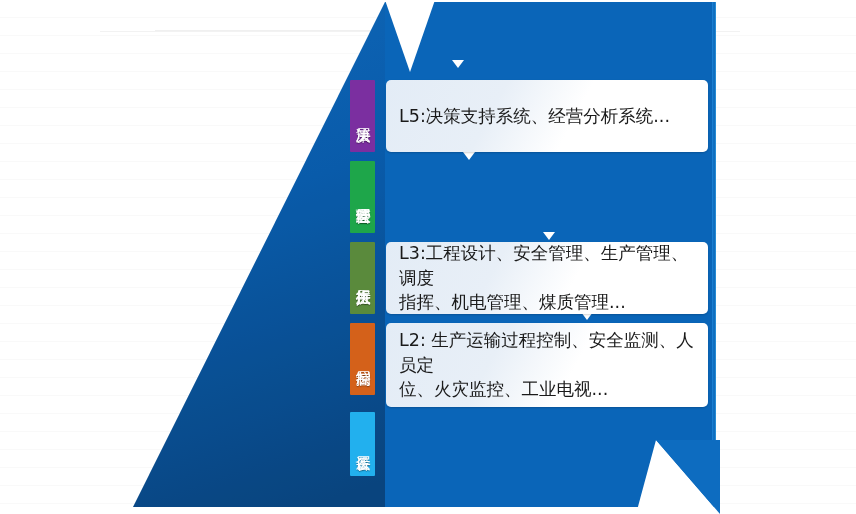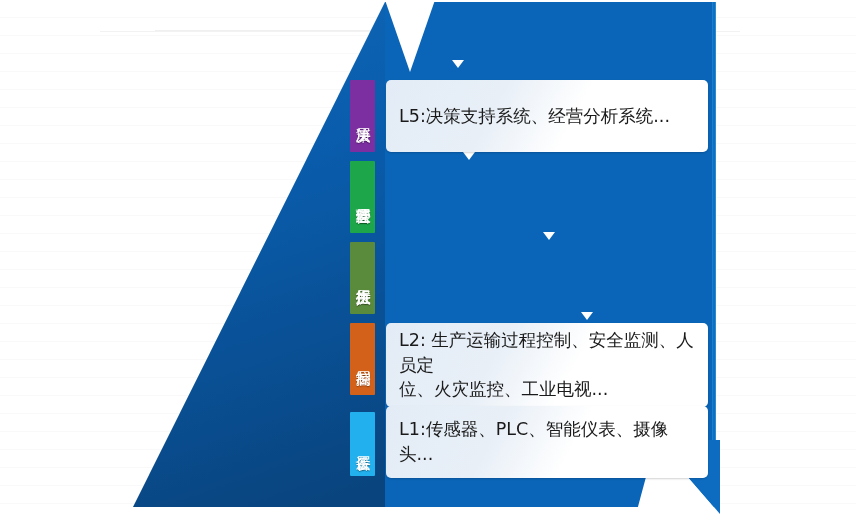--- a/index.html
+++ b/index.html
@@ -216,22 +216,23 @@
     </div>
     <div class="tab" style="top: 412px; height: 64px; background: rgb(34, 176, 238); color: rgb(255, 255, 255);">
       <span>设备层</span>
     </div>
   </div>
 
   <div class="cards">
     <div class="card" style="top:80px;  height:72px;">
       <span class="card-text">L5:决策支持系统、经营分析系统...</span>
     </div>
+    <div class="card" style="top:242px; height:72px;">
+      <span class="card-text">L3:工程设计、安全管理、生产管理、调度
+指挥、机电管理、煤质管理...</span>
+    </div>
     <div class="card" style="top:323px; height:84px;">
       <span class="card-text">L2: 生产运输过程控制、安全监测、人员定
 位、火灾监控、工业电视...</span>
     </div>
-    <div class="card" style="top:406px; height:72px;">
-      <span class="card-text">L1:传感器、PLC、智能仪表、摄像头...</span>
-    </div>
   </div>
 
 </div>
 
 </body></html>

